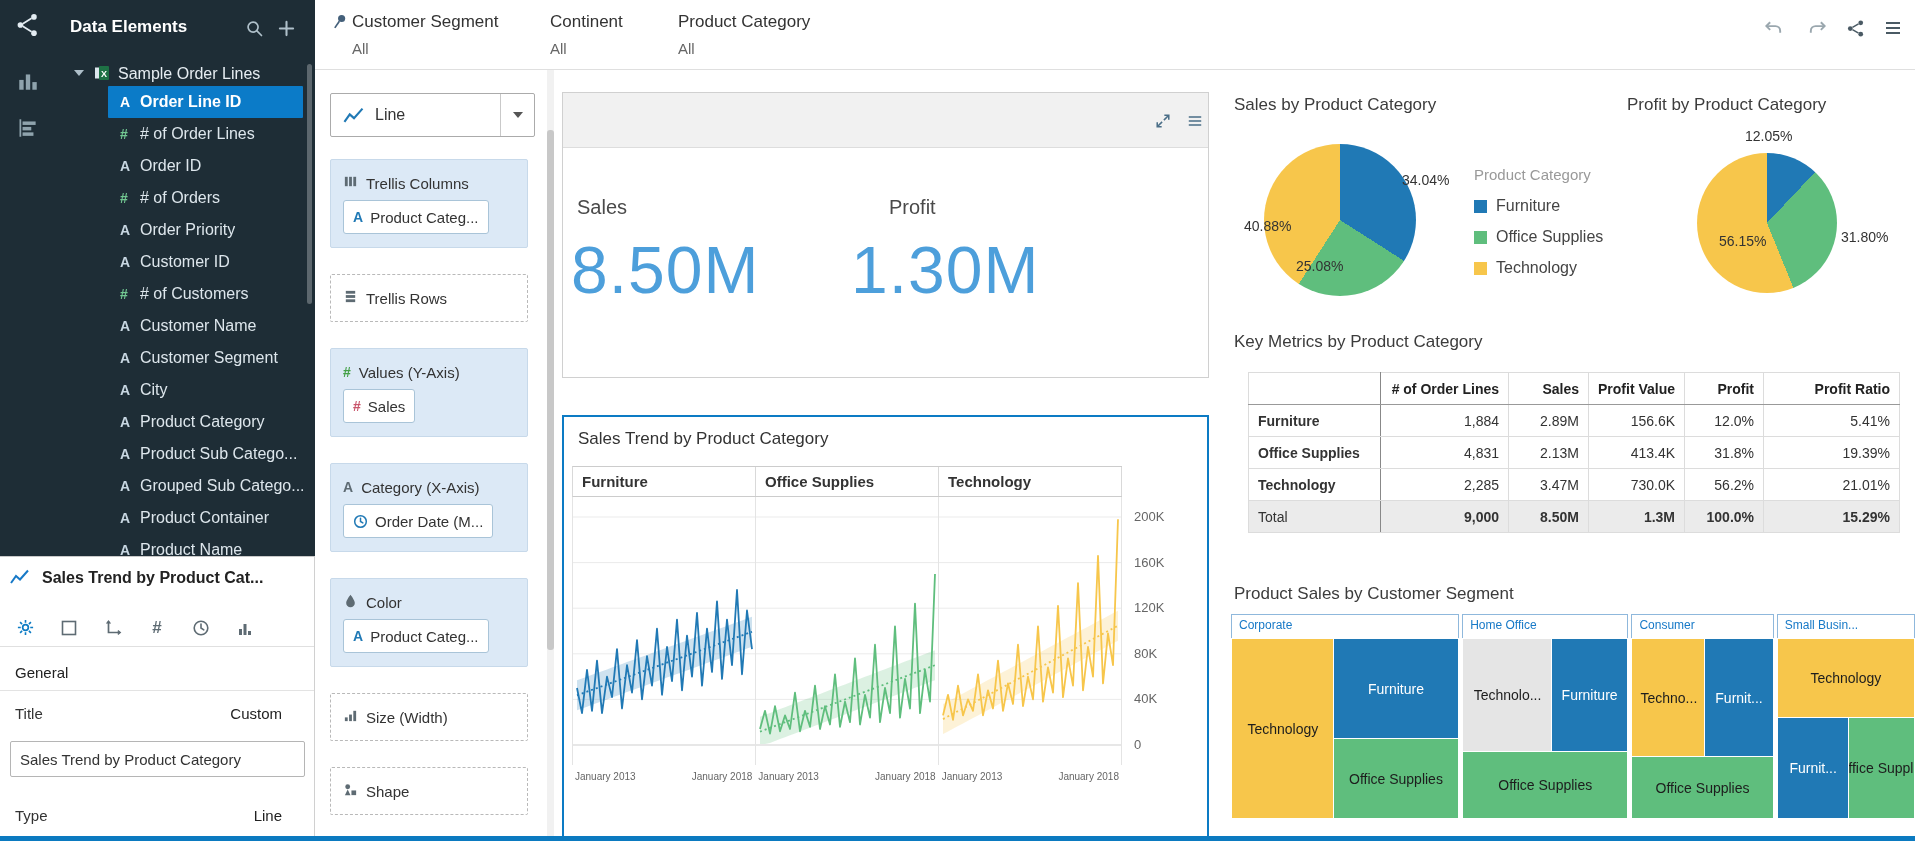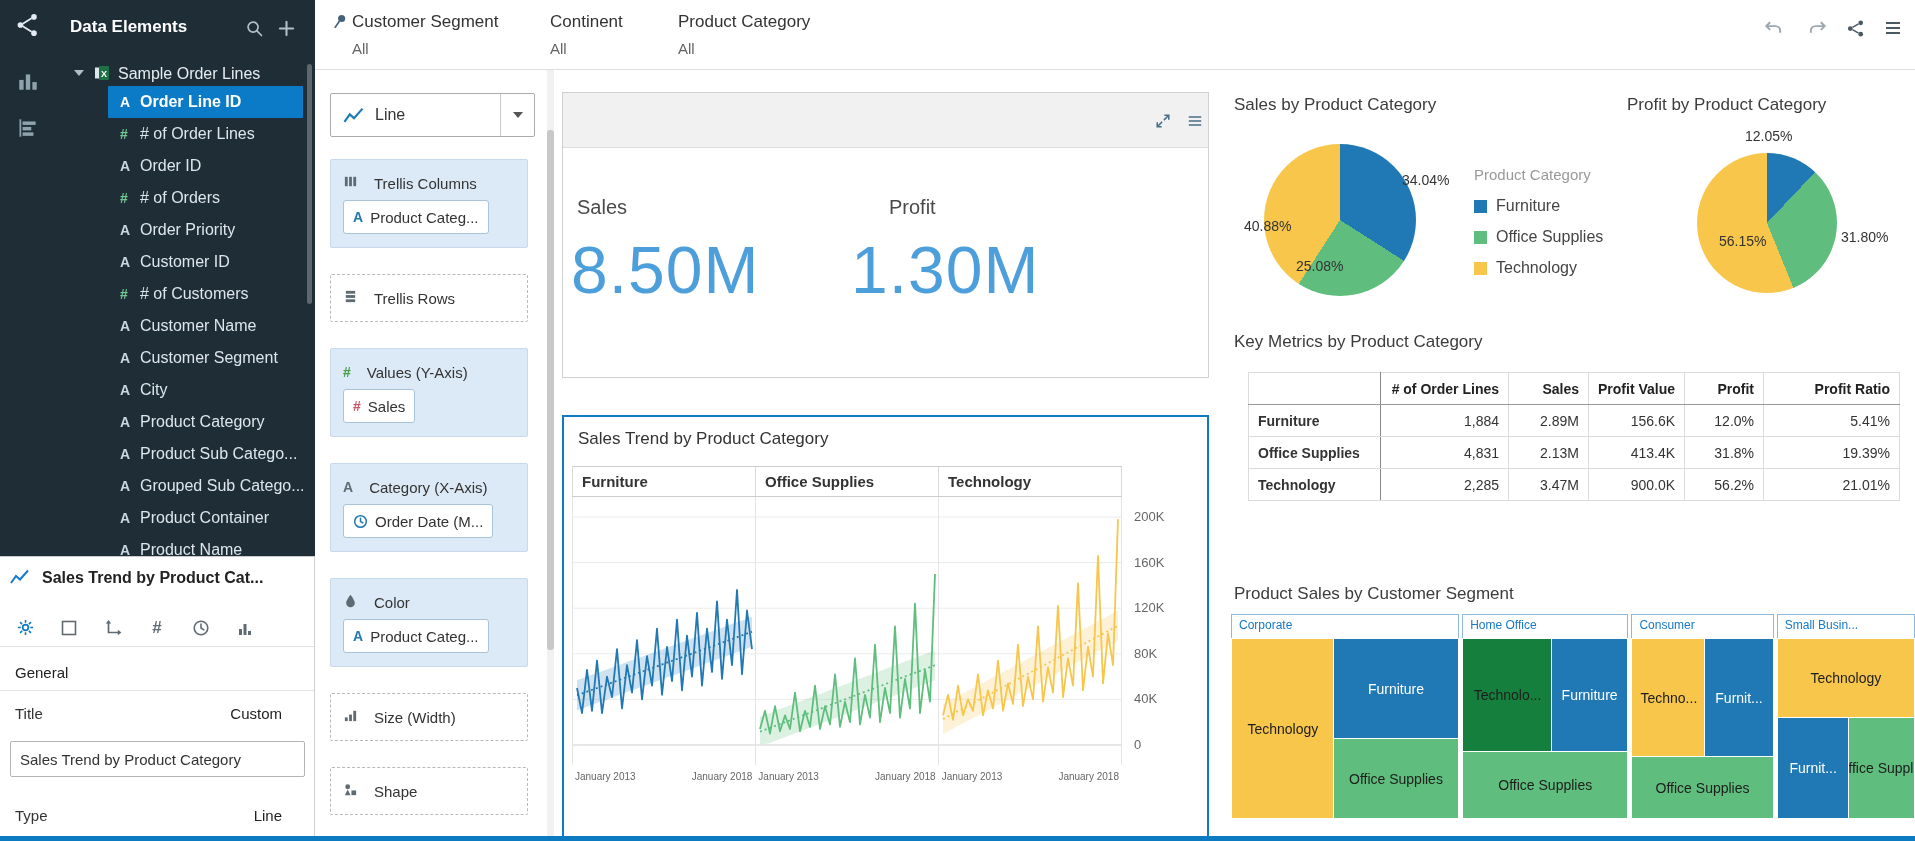--- a/index.html
+++ b/index.html
@@ -55,21 +55,21 @@
 
 #grammar-panel{position:absolute;left:315px;top:70px;width:241px;height:771px;background:#fff;overflow:hidden;padding:23px 0 0 15px;z-index:2}
 #chart-type-dd{width:205px;height:44px;border:1px solid #ABABAB;border-radius:2px;display:flex;align-items:center;background:#fff;cursor:pointer;margin-bottom:22px}
 #chart-type-dd .dd-icon{margin:0 10px 0 12px;display:flex}
 #chart-type-dd .dd-label{flex:1;font-size:16px;color:#333}
 #dd-chev-box{width:34px;height:100%;border-left:1px solid #C9C9C9;display:flex;align-items:center;justify-content:center}
 .chev{width:0;height:0;border-left:5px solid transparent;border-right:5px solid transparent;border-top:6px solid #555}
 .gcard{width:198px;padding:13px 12px;margin-bottom:26px;border-radius:2px}
 .gcard.filled{background:#DCE9F6;border:1px solid #C7D9EA}
 .gcard.empty{background:#fff;border:1px dashed #B9B9B9}
-.gcard-head{display:flex;align-items:center;gap:16px;height:20px}
+.gcard-head{display:flex;align-items:center;gap:8px;height:20px}
 .g-label{font-size:15px;color:#333;white-space:nowrap}
 .tx-ic{font-size:14px;font-weight:bold}
 .gpill{margin-top:7px;height:34px;background:#fff;border:1px solid #A9C4D8;border-radius:3px;display:inline-flex;align-items:center;padding:0 9px;max-width:100%;cursor:pointer}
 .p-icon{margin-right:7px;font-size:14px;font-weight:bold;display:inline-flex}
 .p-icon.attribute{color:#2079B5}
 .p-icon.measure{color:#C9556B}
 .p-label{font-size:15px;color:#333;white-space:nowrap;overflow:hidden}
 #gp-scroll{position:absolute;left:547px;top:70px;width:7px;height:771px;background:#F1F1F1;z-index:3}
 #gp-thumb{position:absolute;left:0;top:60px;width:7px;height:520px;background:#C8C8C8;border-radius:3px;cursor:pointer}
 
@@ -610,23 +610,31 @@
           <td>4,831</td>
           <td>2.13M</td>
           <td>413.4K</td>
           <td>31.8%</td>
           <td>19.39%</td>
         </tr>
         <tr>
           <td class="rowlabel">Technology</td>
           <td>2,285</td>
           <td>3.47M</td>
-          <td>900.0K</td>
+          <td>730.0K</td>
           <td>56.2%</td>
           <td>21.01%</td>
+        </tr>
+        <tr class="total">
+          <td class="rowlabel">Total</td>
+          <td>9,000</td>
+          <td>8.50M</td>
+          <td>1.3M</td>
+          <td>100.0%</td>
+          <td>15.29%</td>
         </tr>
       </tbody>
     </table>
 
   <span class="rc-title" style="left:678px;top:514px">Product Sales by Customer Segment</span>
   <div id="treemap">
       <div class="tm-group" style="width: 33.5%;">
         <div class="tm-head">Corporate</div>
         <div class="tm-body">
           <div class="tm-tile" style="left: 0%; top: 0%; width: 45%; height: 100%; background: rgb(247, 198, 75);">
@@ -636,21 +644,21 @@
             <span class="tm-label">Furniture</span>
           </div>
           <div class="tm-tile" style="left: 45%; top: 56%; width: 55%; height: 44%; background: rgb(95, 190, 125);">
             <span class="tm-label">Office Supplies</span>
           </div>
         </div>
       </div>
       <div class="tm-group" style="width: 24.4%;">
         <div class="tm-head">Home Office</div>
         <div class="tm-body">
-          <div class="tm-tile" style="left: 0%; top: 0%; width: 54%; height: 63%; background: #15803d;">
+          <div class="tm-tile" style="left: 0%; top: 0%; width: 54%; height: 63%; background: #e5e5e5;">
             <span class="tm-label">Technolo...</span>
           </div>
           <div class="tm-tile light-text" style="left: 54%; top: 0%; width: 46%; height: 63%; background: rgb(32, 121, 181);">
             <span class="tm-label">Furniture</span>
           </div>
           <div class="tm-tile" style="left: 0%; top: 63%; width: 100%; height: 37%; background: rgb(95, 190, 125);">
             <span class="tm-label">Office Supplies</span>
           </div>
         </div>
       </div>

